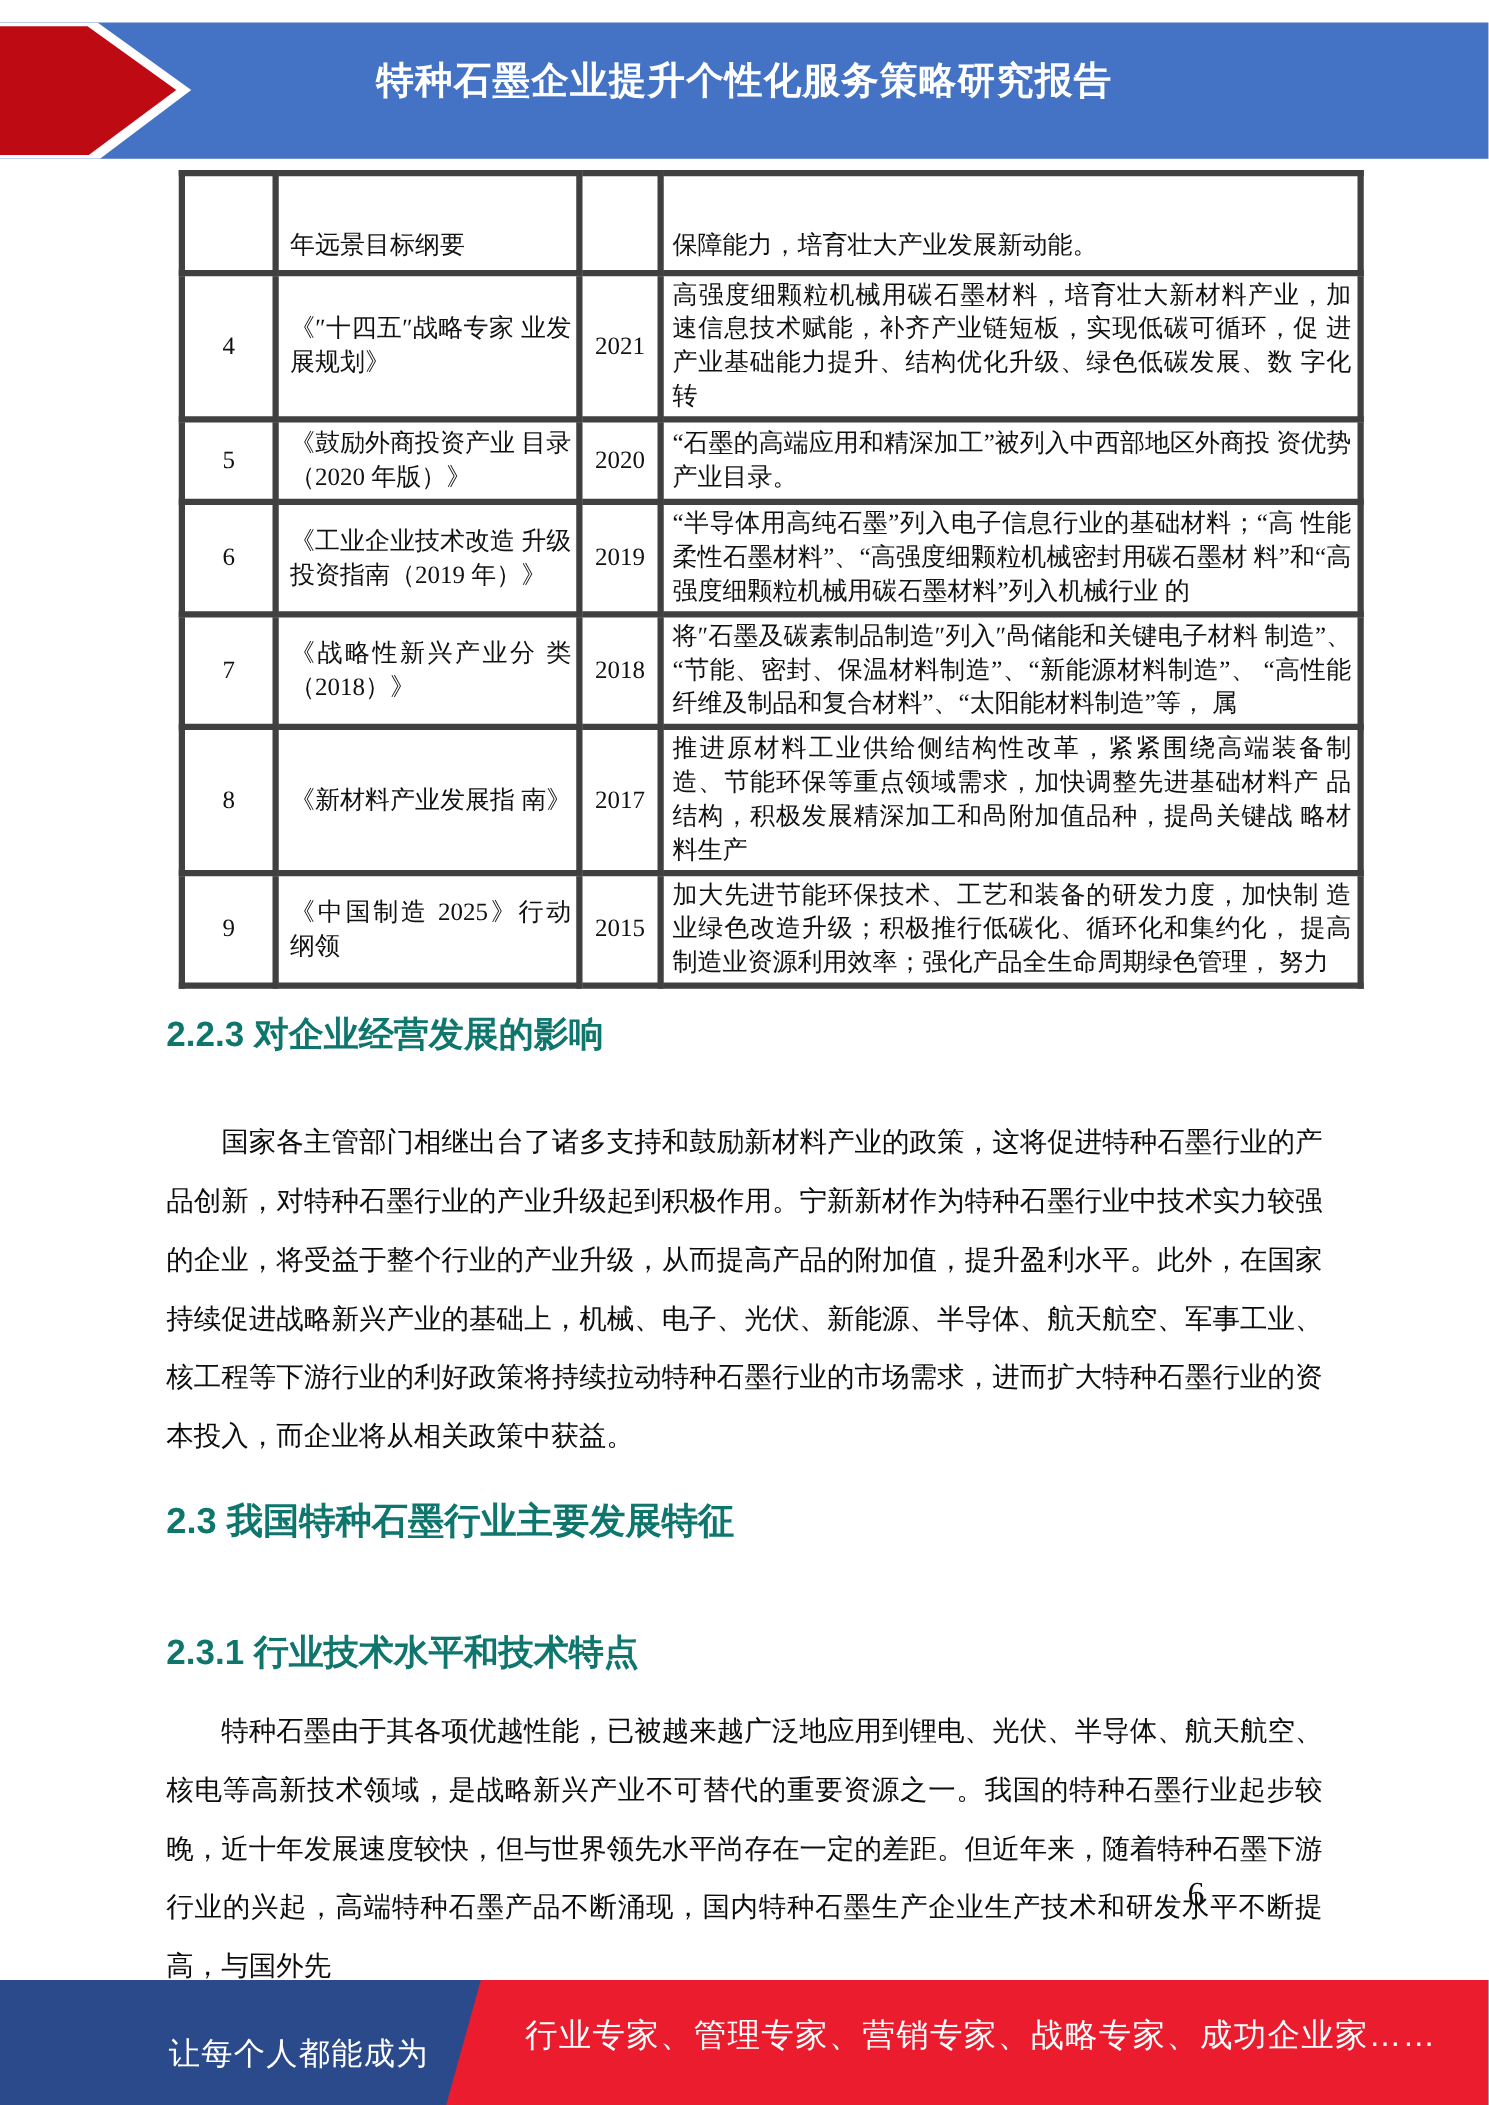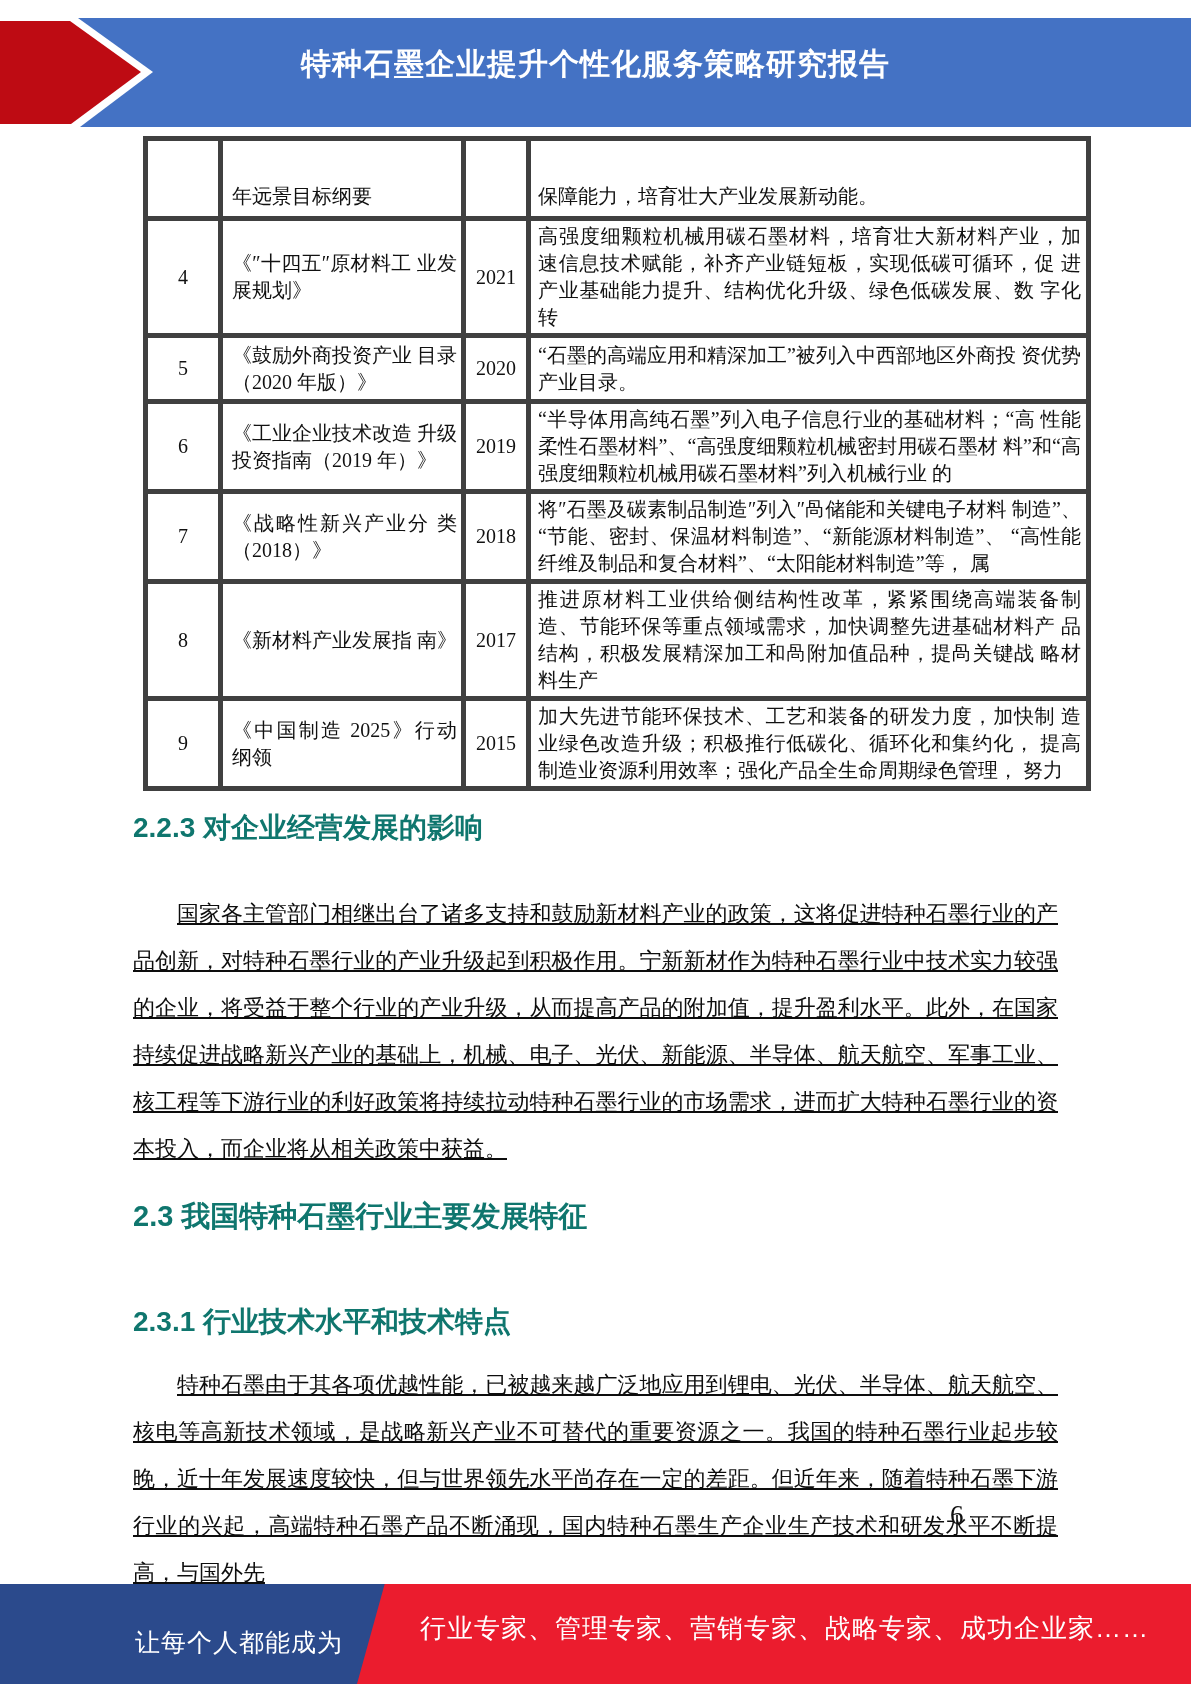--- a/index.html
+++ b/index.html
@@ -42,21 +42,20 @@
     font-weight:bold;color:#0f766e;
   }
   #h223{top:793px;font-size:28px;}
   #h23{top:1181px;font-size:29px;}
   #h231{top:1287px;font-size:28px;}
   .body-para{
     position:absolute;left:133px;width:925px;margin:0;
     font-size:22px;line-height:47px;
     text-align:justify;text-justify:inter-ideograph;text-indent:2em;
     color:#0d0d0d;
-    text-decoration:underline;
   }
   #p1{top:874px;}
   #p2{top:1345px;}
   .page-number{
     position:absolute;left:950px;top:1484px;
     font-size:27px;color:#111;
     font-family:"Liberation Serif","DejaVu Serif",serif;
   }
   
   .footer{position:absolute;left:0;top:1568px;width:1191px;height:116px;background:var(--footer-blue,#2B4A8C);}
@@ -92,21 +91,21 @@
   <table class="policy-table">
     <tbody>
       <tr class="r0">
         <td class="c-num"></td>
         <td class="c-name">年远景目标纲要</td>
         <td class="c-year"></td>
         <td class="c-content">保障能力，培育壮大产业发展新动能。</td>
       </tr>
       <tr class="r1">
         <td class="c-num">4</td>
-        <td class="c-name">《″十四五″原材料工 业发展规划》</td>
+        <td class="c-name">《″十四五″战略专家 业发展规划》</td>
         <td class="c-year">2021</td>
         <td class="c-content">高强度细颗粒机械用碳石墨材料，培育壮大新材料产业，加 速信息技术赋能，补齐产业链短板，实现低碳可循环，促 进产业基础能力提升、结构优化升级、绿色低碳发展、数 字化转</td>
       </tr>
       <tr class="r2">
         <td class="c-num">5</td>
         <td class="c-name">《鼓励外商投资产业 目录（2020 年版）》</td>
         <td class="c-year">2020</td>
         <td class="c-content">“石墨的高端应用和精深加工”被列入中西部地区外商投 资优势产业目录。</td>
       </tr>
       <tr class="r3">

